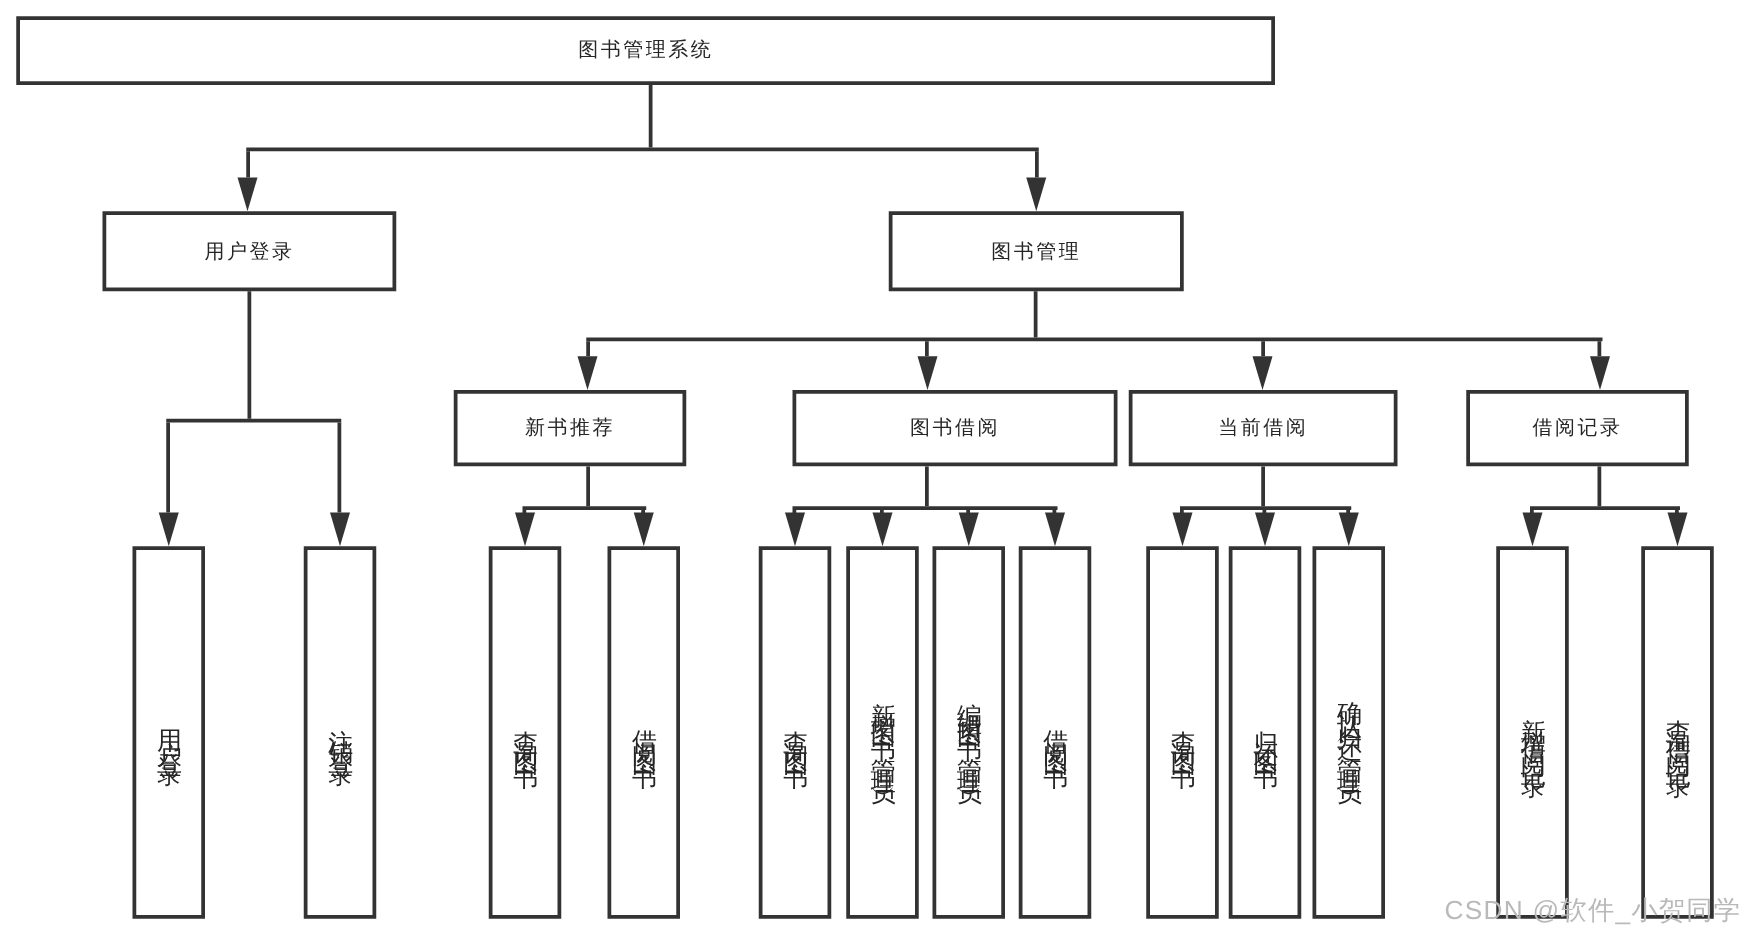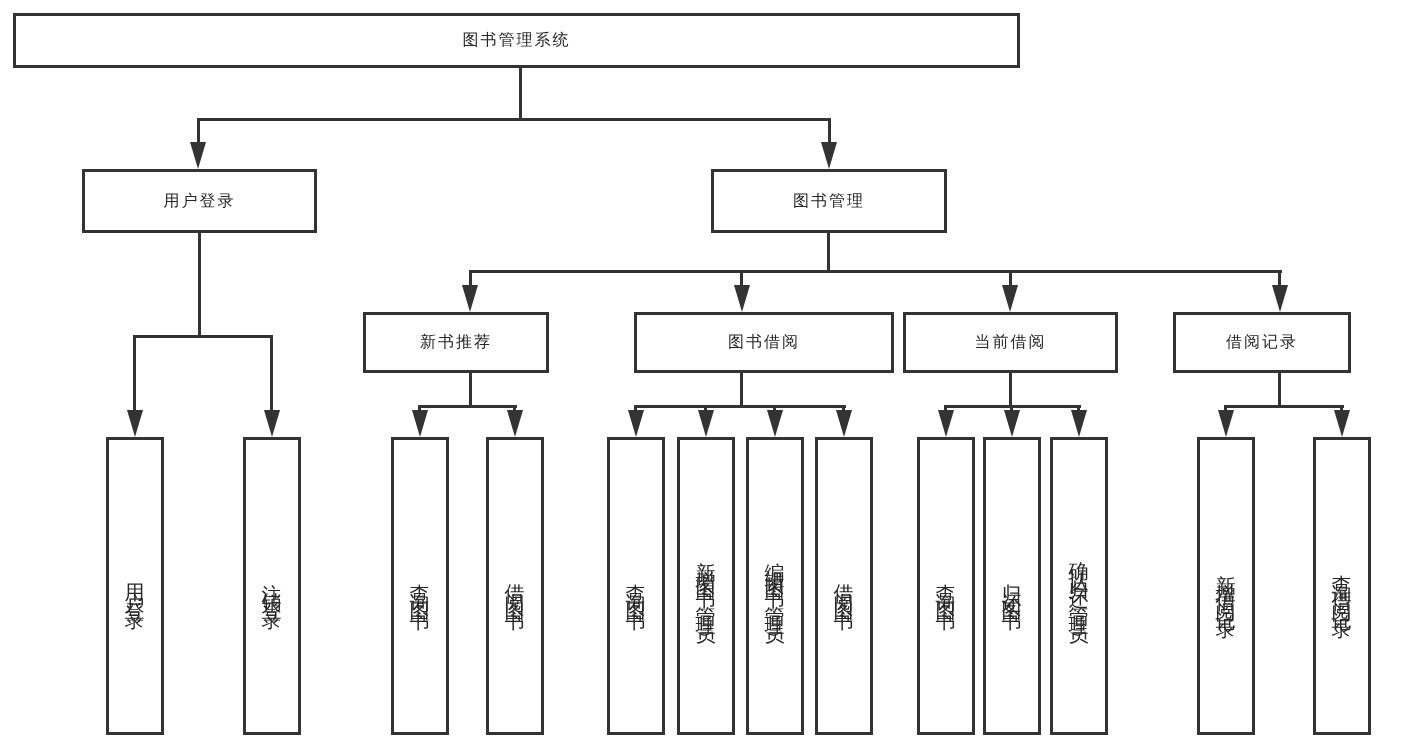--- a/index.html
+++ b/index.html
@@ -174,14 +174,15 @@
     <span>确认归还（管理员）</span>
   </div>
 
   <div class="vbox" style="left:1197px;top:437px">
     <span>新增借阅记录</span>
   </div>
   <div class="vbox" style="left:1313px;top:437px">
     <span>查询借阅记录</span>
   </div>
 
+  <div class="watermark">CSDN @软件_小贺同学</div>
 
 </div>
 
 </body></html>

